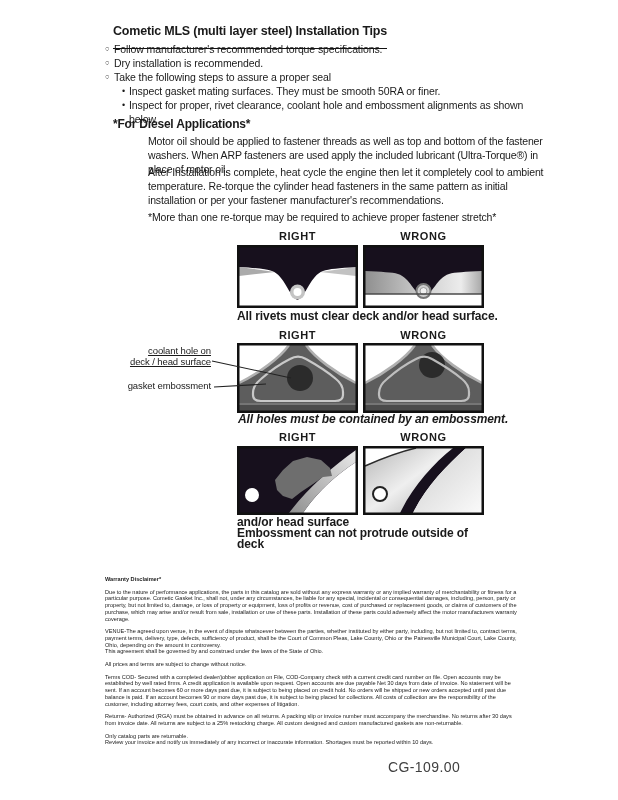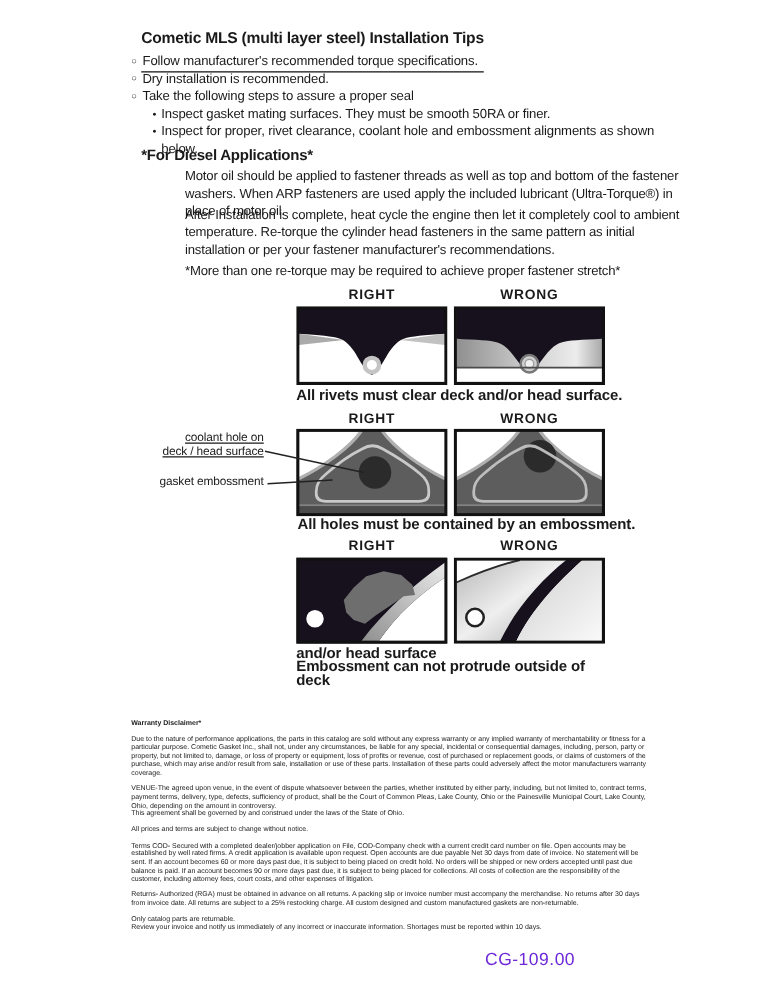--- a/index.html
+++ b/index.html
@@ -1,42 +1,42 @@
 <!DOCTYPE html>
 <html><head>
 <meta charset="utf-8">
 <style>
   html,body{margin:0;padding:0;background:#fff;}
   .page{position:relative;width:618px;height:800px;background:#ffffff;
         font-family:"Liberation Sans",sans-serif;color:#1a1a1a;overflow:hidden;}
   .abs{position:absolute;}
 
   .title{font-weight:bold;font-size:12.5px;letter-spacing:-0.2px;
-         border-bottom:1.7px solid #111;padding-bottom:20px;display:inline-block;}
+         border-bottom:1.7px solid #111;padding-bottom:10px;display:inline-block;}
 
   .bullets{font-size:10.5px;line-height:14px;letter-spacing:-0.1px;}
   .brow{display:flex;}
   .bmark{width:9px;flex:0 0 9px;font-size:7.5px;line-height:14px;}
   .sub{margin-left:17px;}
   .smark{width:7px;flex:0 0 7px;font-size:9px;line-height:14px;}
 
   .h2{font-weight:bold;font-size:12px;letter-spacing:-0.2px;}
   .para{font-size:10.5px;line-height:14px;width:404px;letter-spacing:-0.15px;margin-left:35px;}
 
   .dlabel{font-size:11px;font-weight:600;text-align:center;width:121px;letter-spacing:0.6px;}
   .dbox{display:block;}
   .caption{font-size:12px;font-weight:600;letter-spacing:-0.1px;line-height:11px;}
   .ann{font-size:9.5px;line-height:11px;text-align:right;width:101px;letter-spacing:-0.1px;}
 
   .warranty{font-size:5.6px;line-height:6.7px;width:412px;color:#222;}
   .wh{font-weight:bold;margin:0 0 6px 0;}
   .wp{margin:0 0 6px 0;}
   .wp.tight{margin-bottom:0;}
 
-  .footer-code{font-size:14px;letter-spacing:0.4px;color:#6d28d9;}
+  .footer-code{font-size:14px;letter-spacing:0.4px;color:#404040;}
 </style>
 </head>
 <body>
 
 <div class="page">
 
   <div class="abs" style="left:113px;top:21px;">
     <span class="title">Cometic MLS (multi layer steel) Installation Tips</span>
   </div>
 
@@ -136,21 +136,21 @@
   </div>
   <div class="abs ann" style="left:110px;top:380px;">
     <div>gasket embossment</div>
   </div>
 
   <svg class="abs" style="left:130px;top:338px;" width="250" height="85" viewBox="0 0 250 85">
     <line x1="82" y1="23" x2="161" y2="40" stroke="#222" stroke-width="1.1"></line>
     <line x1="84" y1="49" x2="136" y2="46" stroke="#222" stroke-width="1.1"></line>
   </svg>
 
-  <div class="abs caption" style="left:238px;top:414px;">All holes must be contained by an embossment.</div>
+  <div class="abs caption" style="left:238px;top:414px;font-style:italic;">All holes must be contained by an embossment.</div>
 
   <div class="abs dlabel" style="left:237px;top:431px;">RIGHT</div>
   <div class="abs dlabel" style="left:363px;top:431px;">WRONG</div>
 
   <svg class="abs dbox" style="left:237px;top:446px;" width="121" height="69" viewBox="0 0 121 69">
     <defs>
       <linearGradient id="g3r" x1="0" y1="1" x2="1" y2="0">
         <stop offset="0" stop-color="#8f8f8f"></stop>
         <stop offset="1" stop-color="#eaeaea"></stop>
       </linearGradient>

